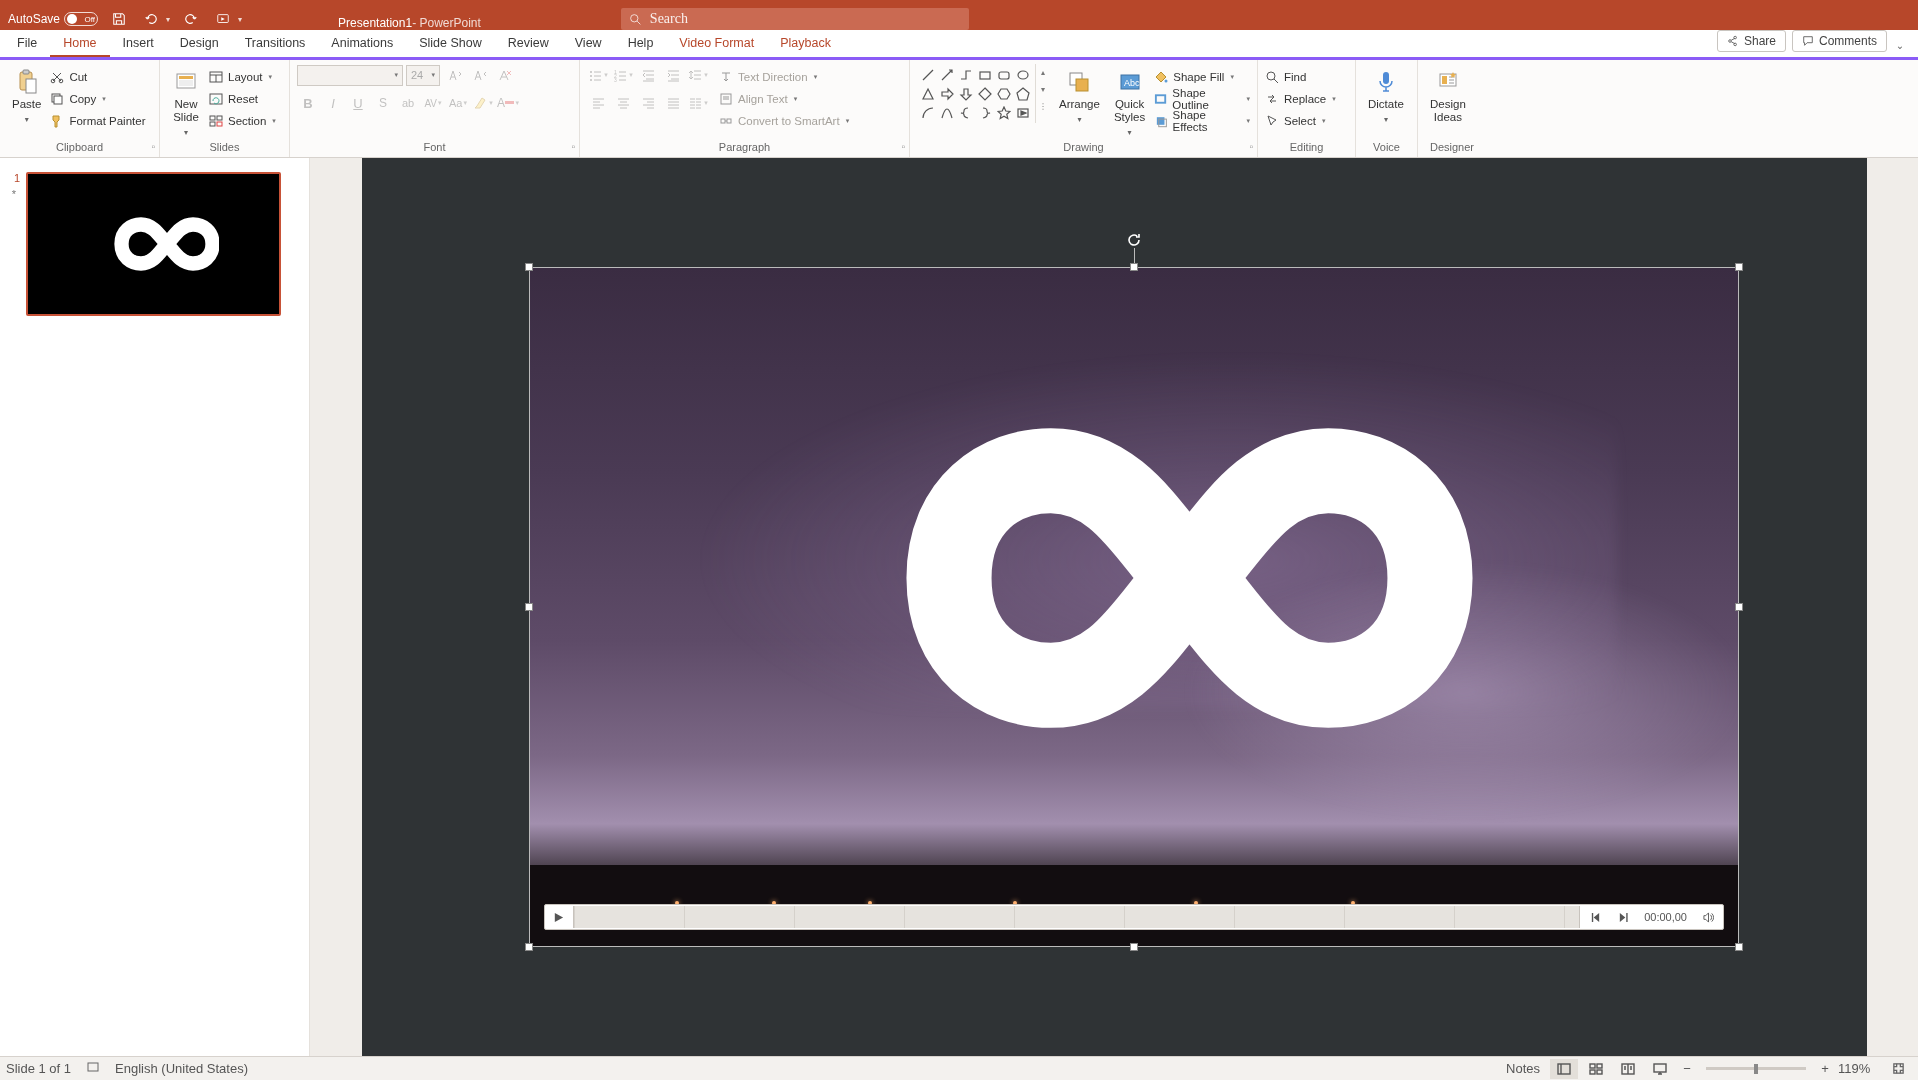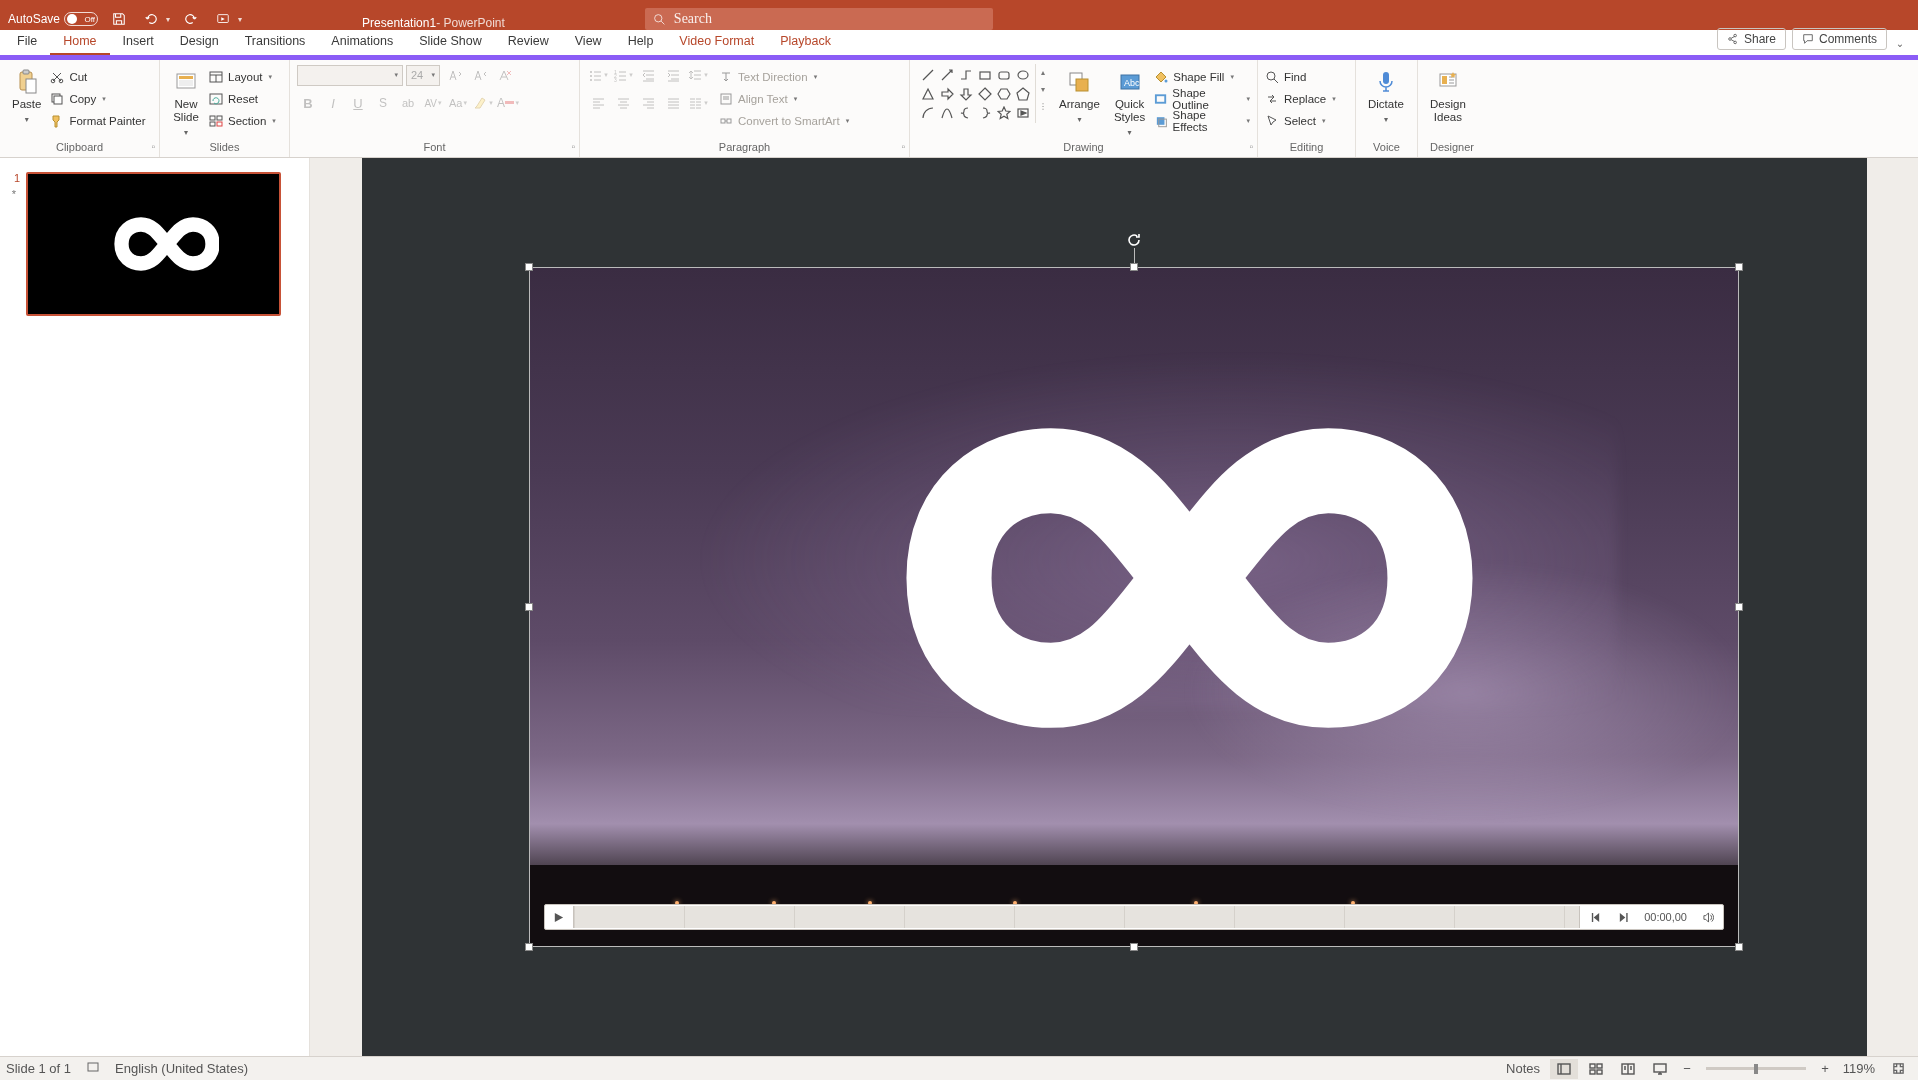--- a/index.html
+++ b/index.html
@@ -7,34 +7,34 @@
 
 
 .title-bar { height: 30px; background: #b7472a; display: flex; align-items: flex-end; color: #fff; font-size: 12px; }
 .tb-left { display: flex; align-items: center; gap: 10px; padding-left: 8px; }
 .autosave-pill { display: flex; align-items: center; gap: 4px; }
 .autosave-toggle { width: 34px; height: 14px; border: 1px solid rgba(255,255,255,.8); border-radius: 8px; display: flex; align-items: center; padding: 0 2px; font-size: 8px; color: #fff; justify-content: flex-end; }
 .autosave-toggle .knob { width: 10px; height: 10px; border-radius: 50%; background: #fff; margin-right: auto; }
 .qat-btn { width: 22px; height: 22px; display: flex; align-items: center; justify-content: center; border-radius: 2px; }
 .qat-btn svg { width: 14px; height: 14px; }
 .qat-chev { font-size: 8px; margin-left: -6px; opacity: .8; }
-.tb-title { flex: 0 0 auto; margin-left: 120px; display: flex; align-items: center; gap: 0; }
+.tb-title { flex: 0 0 auto; margin-left: 96px; display: flex; align-items: center; gap: 0; }
 .ttl-doc { color: #fff; }
 .ttl-app { color: rgba(255,255,255,.8); }
 .search-box { margin-left: 140px; height: 22px; width: 348px; background: #ca6a52; border-radius: 2px; display: flex; align-items: center; padding: 0 8px; gap: 8px; color: #fff; }
 .search-box svg { width: 13px; height: 13px; opacity: .9; }
 .search-text { font-size: 14px; color: rgba(255,255,255,.9); font-family: Liberation Serif, serif; }
 .tb-right { margin-left: auto; display: flex; align-items: center; gap: 8px; padding-right: 6px; }
 .user-name { font-size: 12px; }
 .user-avatar { width: 20px; height: 20px; border-radius: 50%; background: #3fa9f5; color: #fff; font-size: 10px; display: flex; align-items: center; justify-content: center; }
 .win-btn { width: 44px; height: 30px; display: flex; align-items: center; justify-content: center; }
 .win-btn svg { width: 11px; height: 11px; stroke: #fff; fill: none; stroke-width: 1.3; }
 
 
-.tab-strip { height: 30px; border-bottom: 5px solid #8b5cf6; display: flex; align-items: flex-end; padding: 0 8px 0 4px; font-size: 12.5px; color: #3a3a3a; }
+.tab-strip { height: 30px; border-bottom: 3px solid #8b5cf6; display: flex; align-items: flex-end; padding: 0 8px 0 4px; font-size: 12.5px; color: #3a3a3a; }
 .tab { padding: 6px 13px 5px; border-bottom: 2px solid transparent; cursor: default; }
 .tab.active { border-bottom-color: #b7472a; color: #b7472a; }
 .tab.contextual { color: #b7472a; }
 .tab-spacer { flex: 1; }
 .share-btn, .comments-btn { display: flex; align-items: center; gap: 5px; height: 22px; padding: 0 9px; border: 1px solid #c9c5c0; border-radius: 3px; margin: 0 3px 5px; font-size: 12px; color: #444; }
 .share-btn svg, .comments-btn svg { width: 12px; height: 12px; }
 .collapse-caret { width: 20px; text-align: center; font-size: 10px; color: #666; margin-bottom: 6px; }
 
 
 .ribbon { height: 98px; background: #fcfbfa; border-bottom: 1px solid #d7d2cd; display: flex; }
@@ -101,21 +101,21 @@
 
 .status-bar { height: 24px; background: #f3f1ee; border-top: 1px solid #d7d2cd; display: flex; align-items: center; font-size: 13px; color: #555; padding: 0 6px; }
 .sb-left { display: flex; align-items: center; gap: 16px; }
 .sb-lang-icon svg { width: 12px; height: 12px; }
 .sb-right { margin-left: auto; display: flex; align-items: center; gap: 4px; }
 .sb-btn { width: 28px; height: 20px; display: flex; align-items: center; justify-content: center; }
 .sb-btn.active { background: #e3dfd9; }
 .sb-btn svg { width: 14px; height: 14px; stroke: #555; fill: none; stroke-width: 1.4; }
 .zoom-track { width: 100px; height: 3px; background: #cfcac4; margin: 0 6px; position: relative; }
 .zoom-thumb { position: absolute; top: -3px; left: 48%; width: 4px; height: 10px; background: #888; }
-.zoom-pct { width: 42px; text-align: center; }
+.zoom-pct { width: 42px; text-align: left; }
 .sb-fit svg { width: 13px; height: 13px; }
 .notes-btn { display: flex; align-items: center; gap: 4px; padding: 0 6px; }
 </style>
 </head>
 <body>
 
 <div class="title-bar">
   <div class="tb-left">
     <div class="autosave-pill">
       <span>AutoSave</span>

